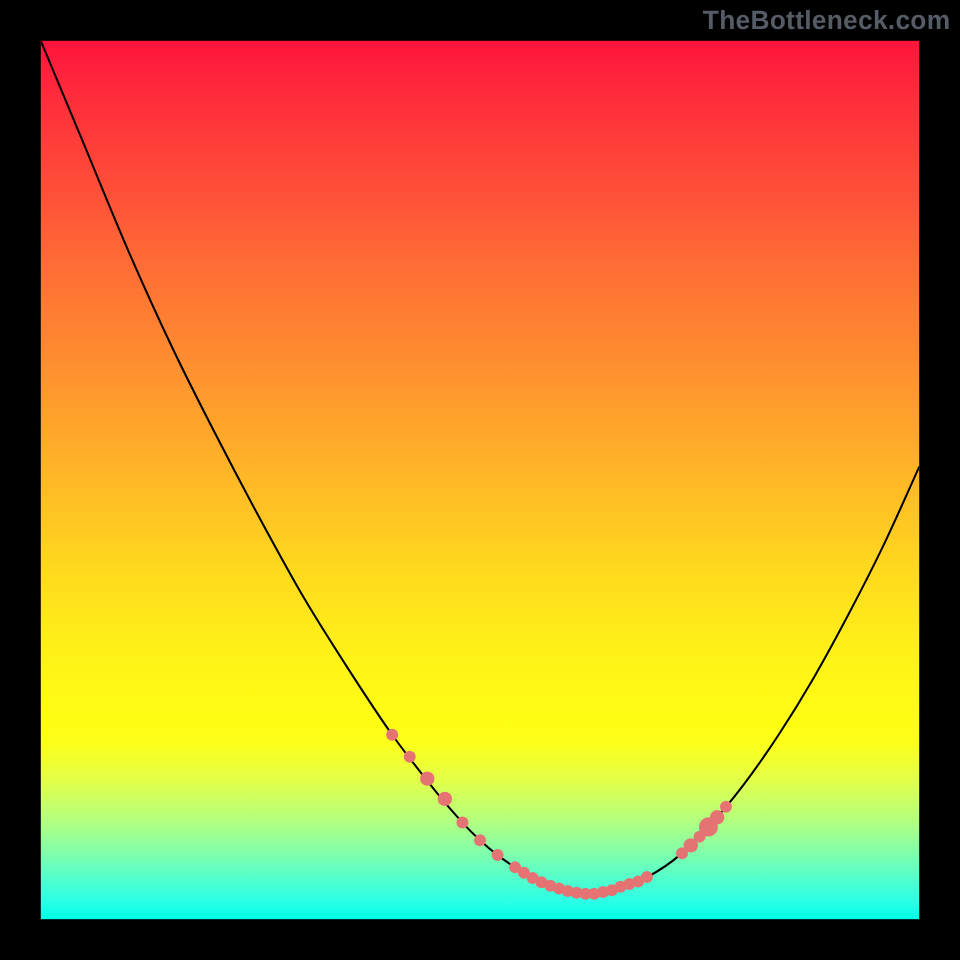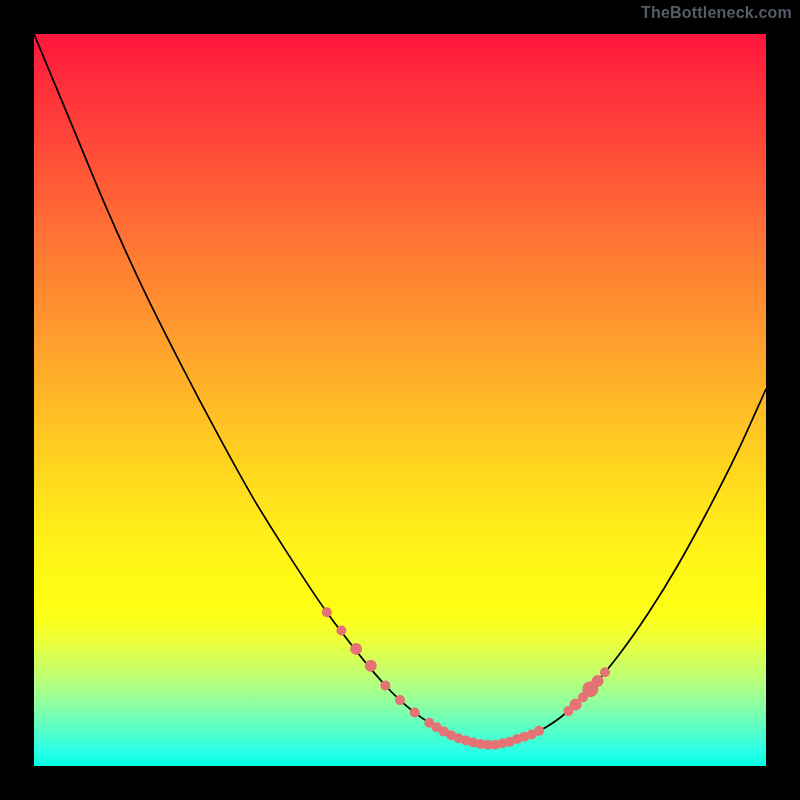--- a/index.html
+++ b/index.html
@@ -39,21 +39,21 @@
       #58ffc9 95%,
       #2affe6 98%,
       #00ffe4 100%
     );
   }
   .watermark {
     position: absolute;
     top: 4px;
     right: 8px;
     color: #555c66;
-    font-size: 16px;
+    font-size: 22px;
     font-weight: 600;
     letter-spacing: 0.2px;
     z-index: 5;
   }
   svg.plot {
     position: absolute;
     left: 0;
     top: 0;
     width: 732px;
     height: 732px;

